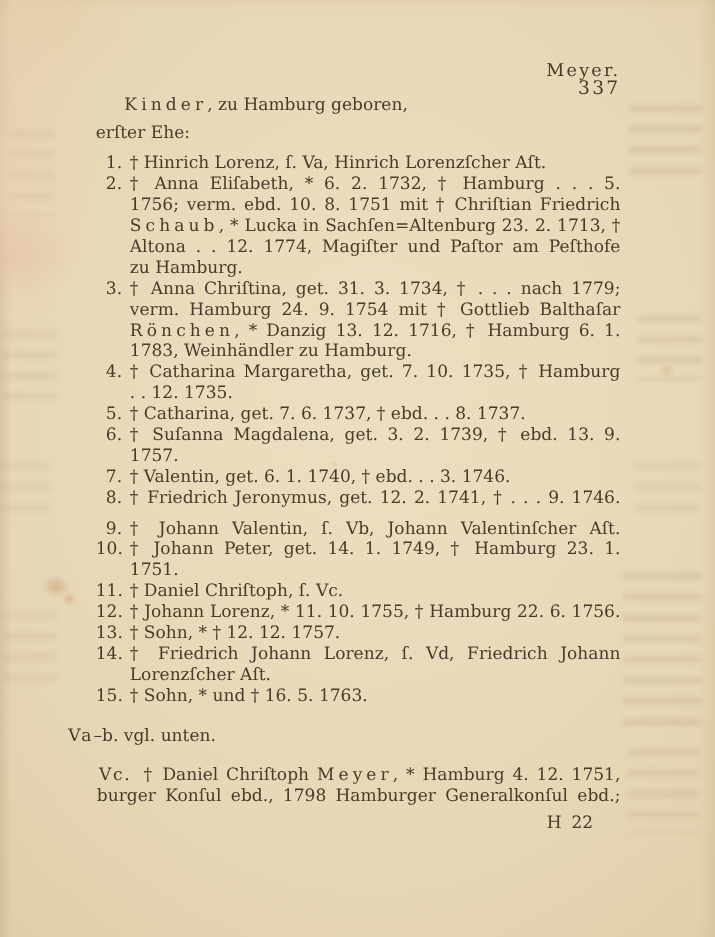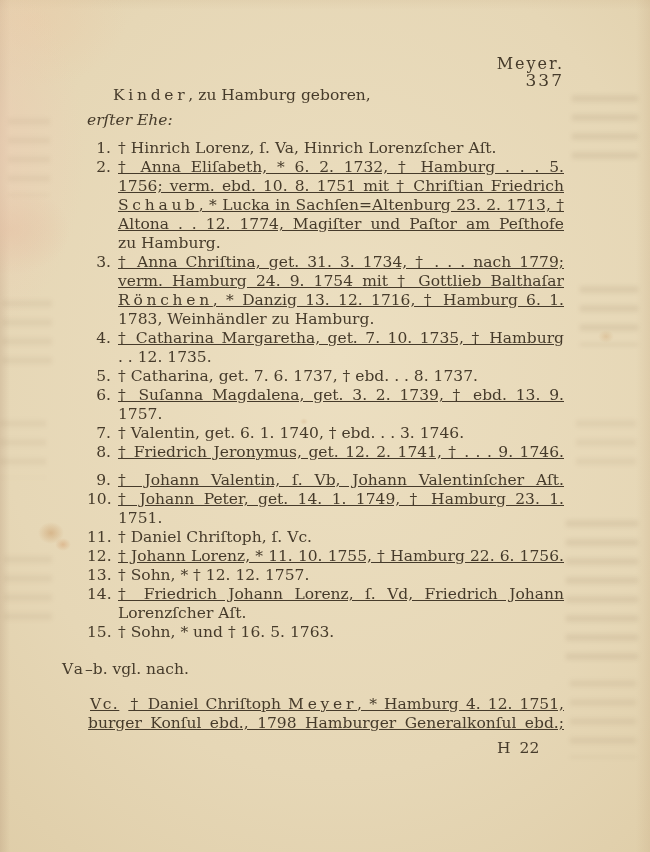--- a/index.html
+++ b/index.html
@@ -19,29 +19,29 @@
   }
   .page { position:relative; padding:54px 86px 0 62px; }
 
   .running-head { position:relative; height:20px; margin-bottom:12px; }
   .head-title { display:block; text-align:right; font-size:16px; letter-spacing:2px; }
   .page-num  { position:absolute; right:0; top:16px; font-size:17px; letter-spacing:2px; }
 
   .bodytext { font-size:15.5px; line-height:19px; }
   .intro { margin:0 0 0 25px; text-indent:26px; line-height:19px; }
   .gesperrt { letter-spacing:.24em; }
-  .sub { margin:6px 0 0 25px; line-height:19px;font-style:italic; }
+  .sub { margin:6px 0 0 25px; line-height:19px; }
   .sub2 { margin:12px 0 8px 25px; line-height:19px; }
 
   .list { margin:9px 0 0 25px; }
   .entry { display:flex; }
   .num { width:24px; flex:none; text-align:right; line-height:19px; }
   .lines { flex:1; min-width:0; margin-left:7px; }
   .ln { line-height:19px; white-space:nowrap; }
-  .ln.j { white-space:normal; text-align:justify; text-align-last:justify;text-decoration:underline; }
+  .ln.j { white-space:normal; text-align:justify; text-align-last:justify; }
 
   .va-note { margin:18px 0 0 0; line-height:19px; }
   .va-label { letter-spacing:2px; }
 
   .vc { margin-top:16px; padding-left:26px; }
   .vc .l1 { margin-left:-26px; }
   .vc-label { letter-spacing:1.5px; margin-right:9px;margin-left:28px; }
 
   .sig { margin:6px 0 0 435px; font-size:15.5px; line-height:19px; }
   .sig-mark { margin-right:9px; }
@@ -212,21 +212,21 @@
       </div>
 
       <div class="entry">
         <span class="num">15.</span>
         <div class="lines">
           <div class="ln">† Sohn, * und † 16. 5. 1763.</div>
         </div>
       </div>
     </div>
 
-    <p class="va-note"><span class="va-label">Va</span><span>–b. vgl. nach.</span></p>
+    <p class="va-note"><span class="va-label">Va</span><span>–b. vgl. unten.</span></p>
 
     <div class="vc">
       <div class="ln j l1"><span class="vc-label">Vc.</span><span>† Daniel Chriſtoph </span><span class="gesperrt">Meyer</span><span>, * Hamburg 4. 12. 1751,</span></div>
       <div class="ln j">burger Konſul ebd., 1798 Hamburger Generalkonſul ebd.;</div>
     </div>
 
     <div class="sig"><span class="sig-mark">H</span><span>22</span></div>
 
   </div>
 </div>

